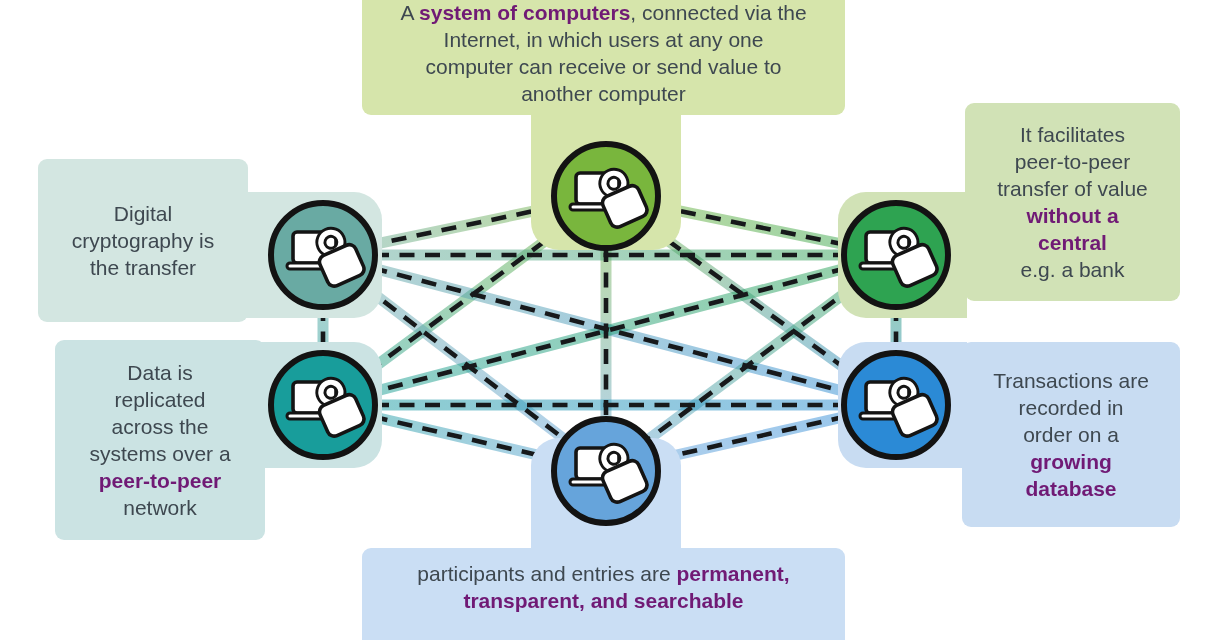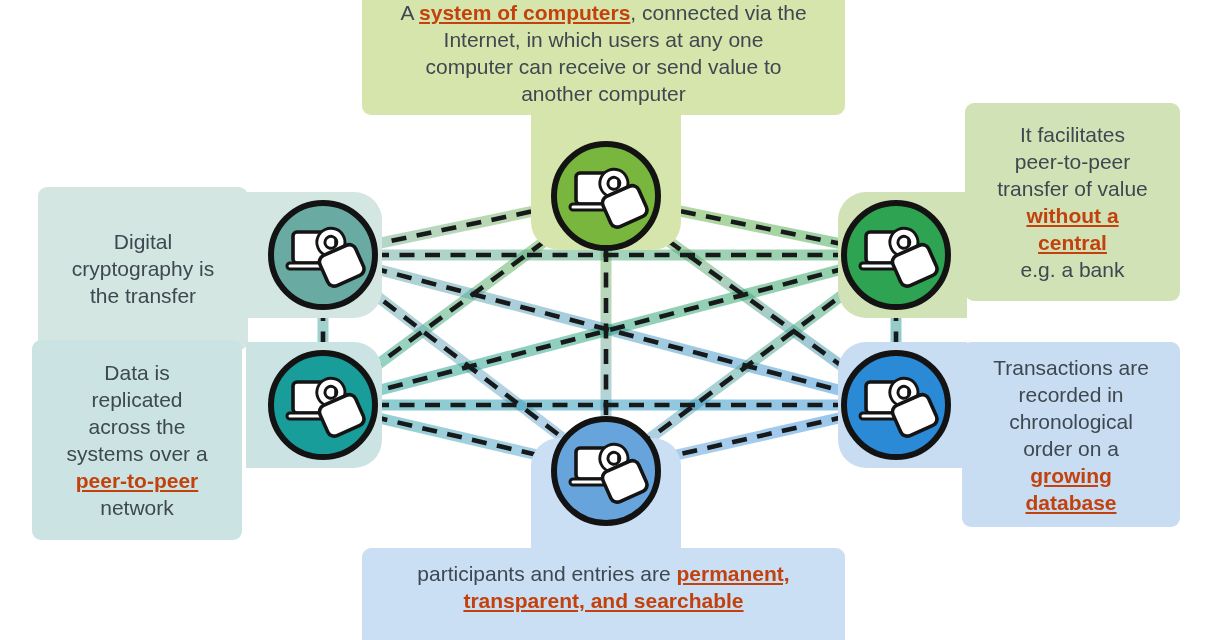--- a/index.html
+++ b/index.html
@@ -24,21 +24,21 @@
     justify-content: center;
     text-align: center;
     font-size: 21px;
     line-height: 27px;
     color: #3e4850;
     box-sizing: border-box;
     padding: 6px 8px;
   }
   .callout.valign-end   { justify-content: flex-end;   padding-bottom: 8px; }
   .callout.valign-start { justify-content: flex-start; padding-top: 12px;  }
-  .callout strong { color: #c2410c; font-weight: 700; text-decoration: underline; }
+  .callout strong { color: #701a75; font-weight: 700; }
   .tline { white-space: nowrap; }
   .stem { position: absolute; z-index: 2; }
   .stem.round-bottom { border-radius: 0 0 28px 28px; }
   .stem.round-top    { border-radius: 28px 28px 0 0; }
   .stem.round-left   { border-radius: 28px 0 0 28px; }
   .stem.round-right  { border-radius: 0 28px 28px 0; }
 </style>
 </head>
 <body>
 
@@ -183,48 +183,47 @@
       </g>
   </svg>
 
 <div class="callout valign-end" style="left: 362px; top: -30px; width: 483px; height: 145px; background: rgb(214, 229, 171);">
       <div class="tline"><span>A </span><strong>system of computers</strong><span>, connected via the</span></div>
       <div class="tline"><span>Internet, in which users at any one</span></div>
       <div class="tline"><span>computer can receive or send value to</span></div>
       <div class="tline"><span>another computer</span></div>
     </div>
     <div class="stem round-bottom" style="left: 531px; top: 112px; width: 150px; height: 138px; background: rgb(214, 229, 171);"></div>
-    <div class="callout valign-center" style="left: 38px; top: 159px; width: 210px; height: 163px; background: rgb(211, 230, 225); margin-top: 28px;">
+    <div class="callout valign-center" style="left: 38px; top: 159px; width: 210px; height: 163px; background: rgb(211, 230, 225);">
       <div class="tline"><span>Digital</span></div>
       <div class="tline"><span>cryptography is</span></div>
       <div class="tline"><span>the transfer</span></div>
     </div>
     <div class="stem round-right" style="left: 246px; top: 192px; width: 136px; height: 126px; background: rgb(211, 230, 225);"></div>
     <div class="callout valign-center" style="left: 965px; top: 103px; width: 215px; height: 198px; background: rgb(209, 226, 182);">
       <div class="tline"><span>It facilitates</span></div>
       <div class="tline"><span>peer-to-peer</span></div>
       <div class="tline"><span>transfer of value</span></div>
       <div class="tline"><strong>without a</strong></div>
       <div class="tline"><strong>central</strong></div>
       <div class="tline"><span>e.g. a bank</span></div>
     </div>
     <div class="stem round-left" style="left: 838px; top: 192px; width: 129px; height: 126px; background: rgb(209, 226, 182);"></div>
-    <div class="callout valign-center" style="left: 32px; top: 340px; width: 210px; height: 200px; background: rgb(203, 227, 227);">
+    <div class="callout valign-center" style="left: 55px; top: 340px; width: 210px; height: 200px; background: rgb(203, 227, 227);">
       <div class="tline"><span>Data is</span></div>
       <div class="tline"><span>replicated</span></div>
       <div class="tline"><span>across the</span></div>
       <div class="tline"><span>systems over a</span></div>
       <div class="tline"><strong>peer-to-peer</strong></div>
       <div class="tline"><span>network</span></div>
     </div>
     <div class="stem round-right" style="left: 246px; top: 342px; width: 136px; height: 126px; background: rgb(203, 227, 227);"></div>
     <div class="callout valign-center" style="left: 962px; top: 342px; width: 218px; height: 185px; background: rgb(200, 220, 242);">
       <div class="tline"><span>Transactions are</span></div>
       <div class="tline"><span>recorded in</span></div>
-      <div class="tline"><span>chronological</span></div>
       <div class="tline"><span>order on a</span></div>
       <div class="tline"><strong>growing</strong></div>
       <div class="tline"><strong>database</strong></div>
     </div>
     <div class="stem round-left" style="left: 838px; top: 342px; width: 129px; height: 126px; background: rgb(200, 220, 242);"></div>
     <div class="callout valign-start" style="left: 362px; top: 548px; width: 483px; height: 112px; background: rgb(202, 222, 244);">
       <div class="tline"><span>participants and entries are </span><strong>permanent,</strong></div>
       <div class="tline"><strong>transparent, and searchable</strong></div>
     </div>
     <div class="stem round-top" style="left: 531px; top: 438px; width: 150px; height: 112px; background: rgb(202, 222, 244);"></div>

